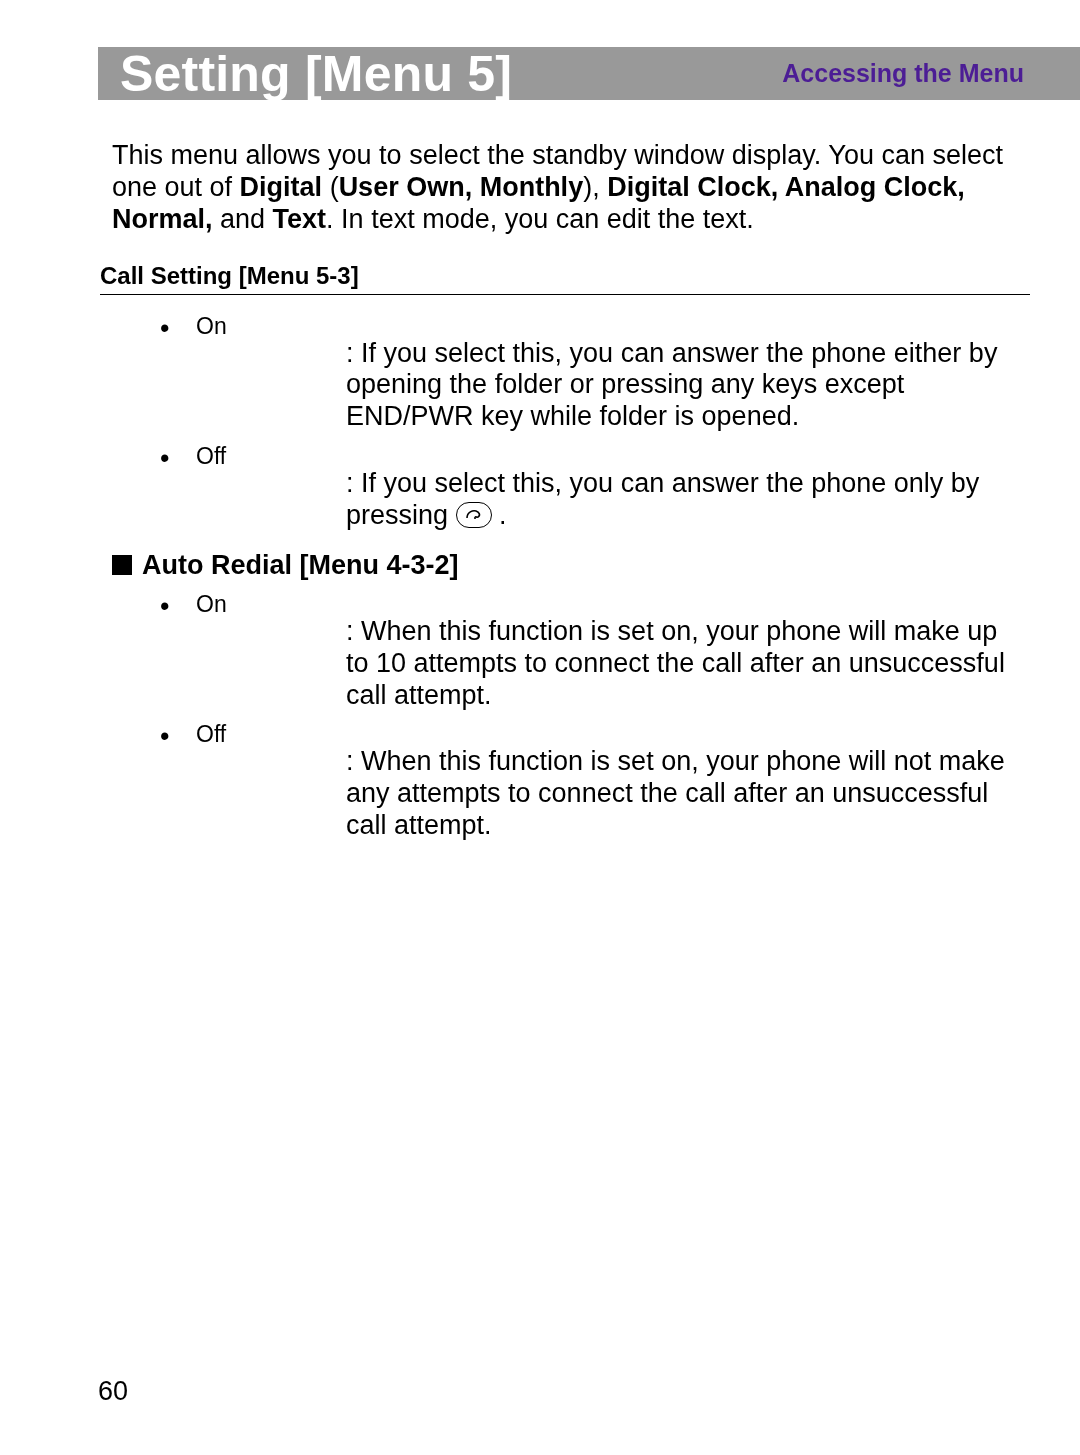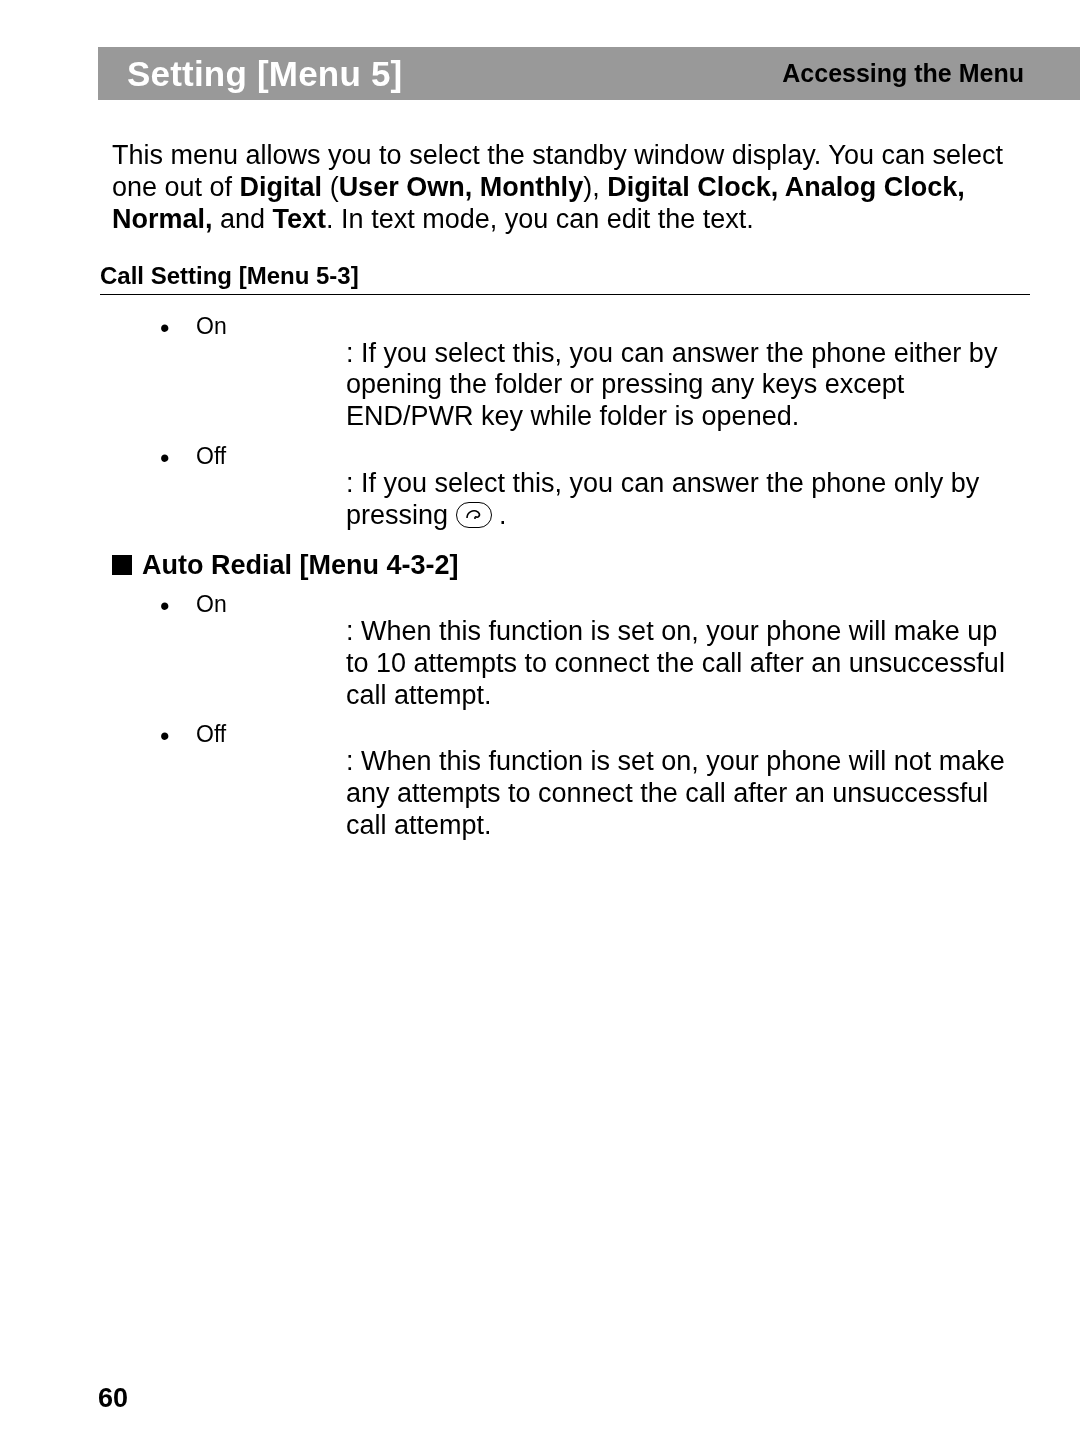--- a/index.html
+++ b/index.html
@@ -11,30 +11,30 @@
     left: 98px;
     right: 0;
     height: 53px;
     background: #999999;
     display: flex;
     align-items: center;
     justify-content: space-between;
     padding-right: 56px;
   }
   .header-title {
-    font-size: 35px;
+    font-size: 50px;
     font-weight: bold;
     color: #ffffff;
-    padding-left: 29px;
+    padding-left: 22px;
     letter-spacing: 0.2px;
   }
   .header-sub {
     font-size: 25px;
     font-weight: bold;
-    color: #000000;
+    color: #4c1d95;
   }
   .content {
     position: absolute;
     top: 140px;
     left: 112px;
     right: 60px;
   }
   .sq-bullet {
     display: inline-block;
     width: 20px; height: 20px;
@@ -96,24 +96,24 @@
     border-radius: 13px / 13px;
     align-items: center;
     justify-content: center;
     vertical-align: middle;
     position: relative;
     top: -2px;
   }
   .phone-key-icon svg { display: block; }
   .page-number {
     position: absolute;
-    bottom: 41px;
+    bottom: 48px;
     left: 98px;
     font-size: 27px;
-    font-weight: bold;
+    font-weight: normal;
   }
   .sub2 { margin-top: 6px; margin-bottom: 10px; }
   .block { margin-bottom: 10px; }
 </style>
 </head>
 <body>
 
 <div class="page">
   <div class="header-bar">
     <span class="header-title">Setting [Menu 5]</span>

